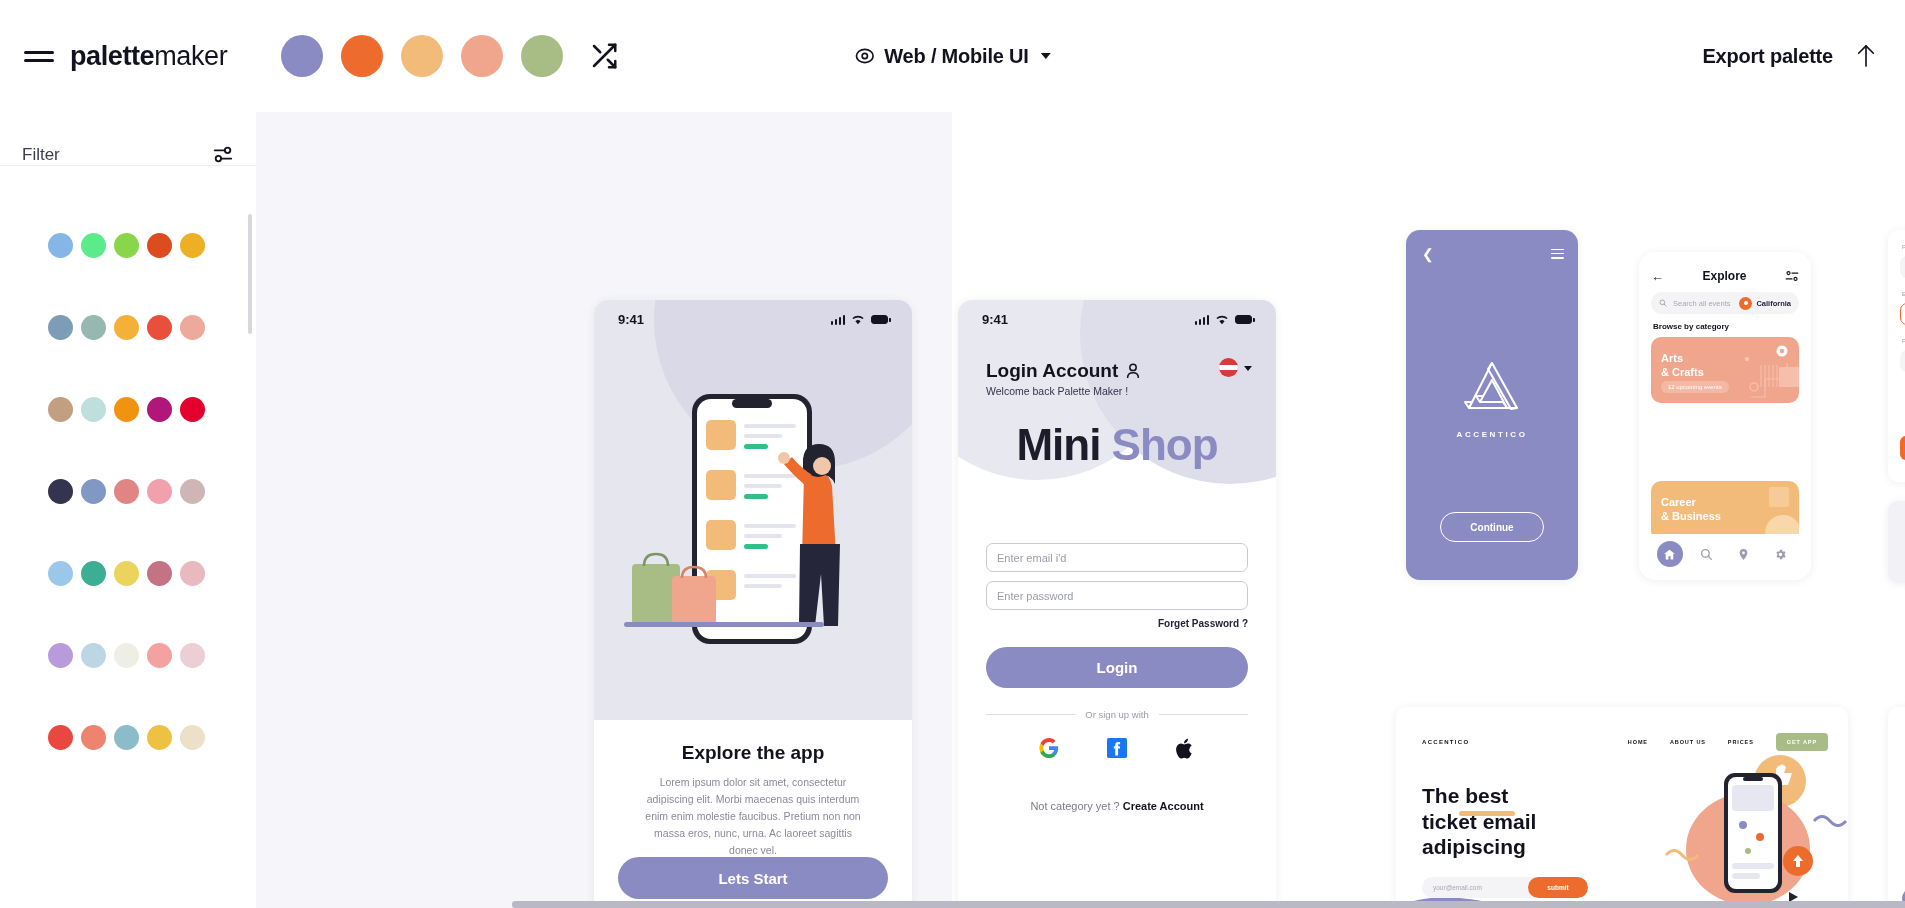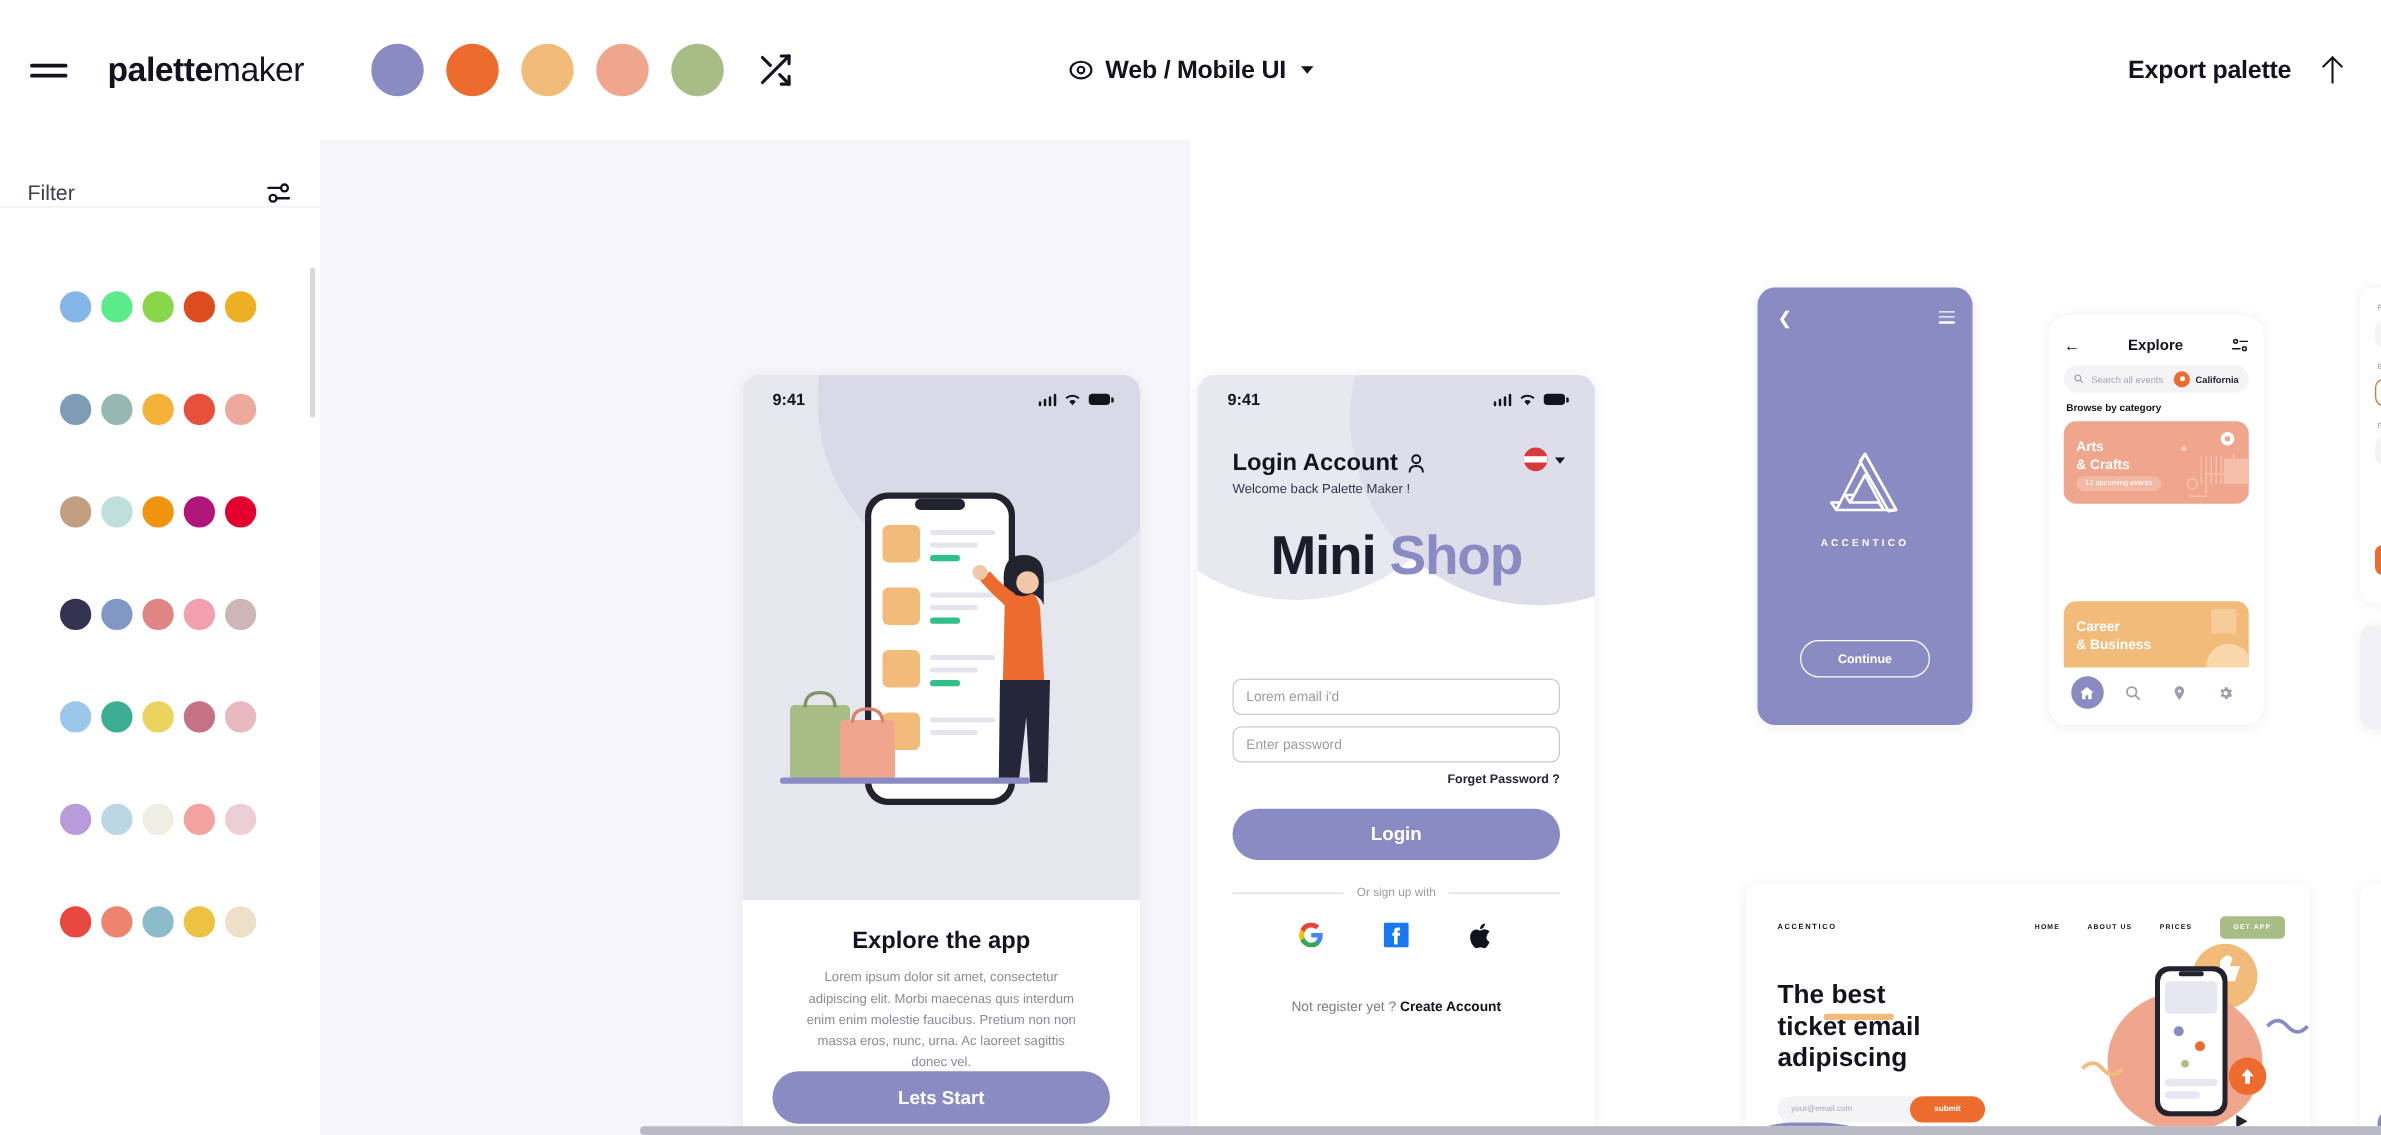--- a/index.html
+++ b/index.html
@@ -15,21 +15,21 @@
   .topbar {
     height: 112px; flex: 0 0 112px;
     display: flex; align-items: center;
     background: #fff;
     position: relative; z-index: 20;
   }
   .hamburger { width: 30px; margin-left: 24px; cursor: pointer; }
   .hamburger span { display:block; height: 3px; background:#13131f; border-radius:2px; margin: 5px 0; }
   .hamburger span:nth-child(1){ width: 30px; }
   .hamburger span:nth-child(2){ width: 30px; }
-  .brand { margin-left: 32px; font-size: 27px; letter-spacing:-.4px; font-weight: 700; color:#13131f; }
+  .brand { margin-left: 16px; font-size: 27px; letter-spacing:-.4px; font-weight: 700; color:#13131f; }
   .brand .b-light { font-weight: 400; }
 
   .swatches { display:flex; align-items:center; gap: 18px; margin-left: 54px; }
   .swatch { width: 42px; height: 42px; border-radius: 50%; cursor:pointer; }
   .shuffle { margin-left: 26px; width: 30px; height: 30px; cursor:pointer; color:#13131f; }
 
   .center-sel {
     position:absolute; left: 50%; transform: translateX(-50%);
     display:flex; align-items:center; gap: 10px; cursor:pointer;
   }
@@ -425,21 +425,21 @@
               <path d="M1.6 15 q0 -5.2 5.4 -5.2 q5.4 0 5.4 5.2"></path>
           </svg>
         </div>
         <div class="p2-sub">Welcome back Palette Maker !</div>
         <div class="flag"></div>
         <div class="flag-caret"></div>
 
         <div class="minishop"><span>Mini </span><span class="shop">Shop</span></div>
 
         <div class="inp inp-1">
-            <span>Lorem email i'd</span>
+            <span>Enter email i'd</span>
           </div>
         <div class="inp inp-2">
             <span>Enter password</span>
           </div>
         <div class="forgot">Forget Password ?</div>
         <div class="login-btn">Login</div>
 
         <div class="orsign">
           <span class="ln"></span>
           <span class="tx">Or sign up with</span>
@@ -462,21 +462,21 @@
               </svg>
           </span>
           <span class="soc">
             <svg width="18" height="21" viewBox="0 0 18 21" fill="#13131f">
               <path d="M13.6 11c0-2.4 2-3.5 2.1-3.6-1.1-1.7-2.9-1.9-3.6-1.9-1.5-.2-3 .9-3.8.9s-2-.9-3.2-.9C3.4 5.5 1.8 6.5.9 8.2c-1.7 3-.4 7.4 1.2 9.8.8 1.2 1.8 2.5 3 2.5s1.6-.8 3.1-.8 1.9.8 3.2.8 2.1-1.2 2.9-2.4c.9-1.4 1.3-2.7 1.3-2.8-.1 0-2.5-1-2.5-3.8zM11 3.7c.7-.8 1.1-1.9 1-3-1 0-2.2.6-2.9 1.5-.6.7-1.2 1.9-1 3 1.1.1 2.2-.6 2.9-1.5z"></path>
             </svg>
           </span>
         </div>
 
         <div class="notreg">
-          <span>Not register yet ? </span><b>Create Account</b>
+          <span>Not category yet ? </span><b>Create Account</b>
         </div>
       </div>
 
       <div class="card p3">
         <div class="topicon back">❮</div>
         <div class="topicon menu">
             <i></i>
             <i></i>
             <i></i>
           </div>

